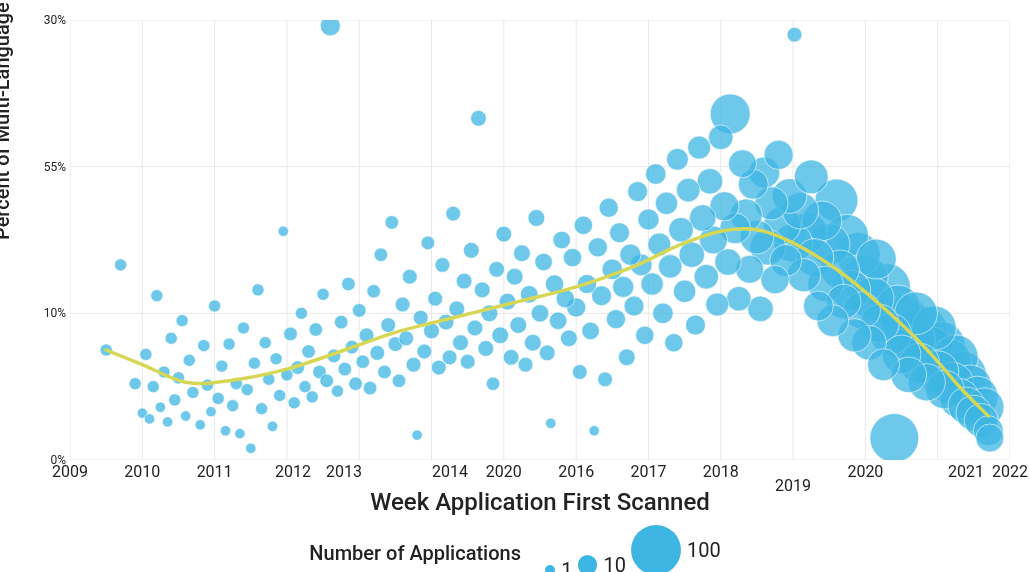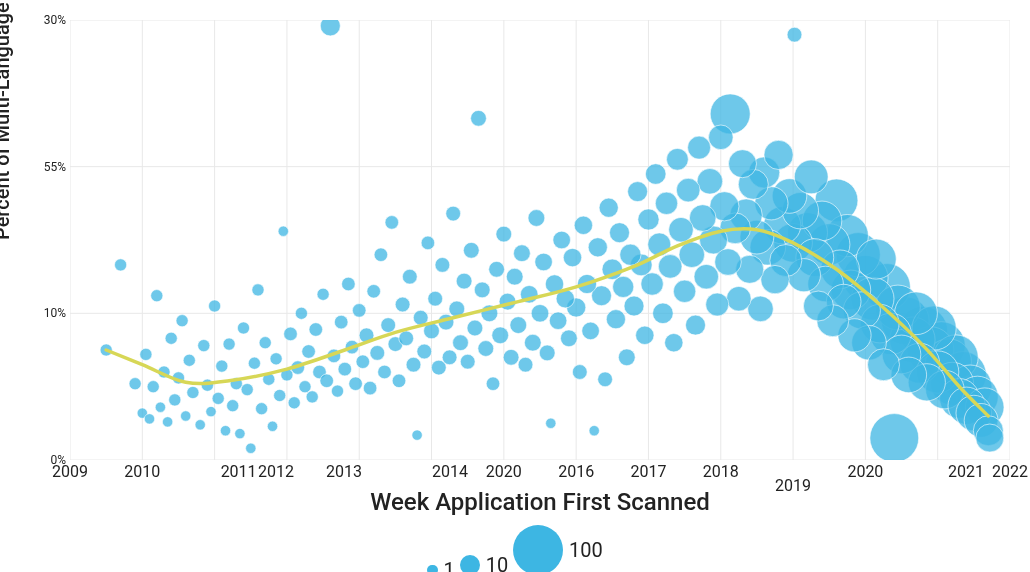--- a/index.html
+++ b/index.html
@@ -366,38 +366,39 @@
 
   <div id="y-ticks">
       <div class="tick-label-y" style="top: 460px;">0%</div>
       <div class="tick-label-y" style="top: 313.333px;">10%</div>
       <div class="tick-label-y" style="top: 166.667px;">55%</div>
       <div class="tick-label-y" style="top: 20px;">30%</div>
     </div>
   <div id="x-ticks">
       <div class="tick-label-x" style="left: 70px;">2009</div>
       <div class="tick-label-x" style="left: 142.308px;">2010</div>
-      <div class="tick-label-x" style="left: 214.615px; margin-left: 24px;">2011</div>
-      <div class="tick-label-x" style="left: 276px; text-align: right;">2012</div>
+      <div class="tick-label-x" style="left: 214.615px;">2011</div>
+      <div class="tick-label-x" style="left: 293px; text-align: right;">2012</div>
       <div class="tick-label-x" style="left: 344px;">2013</div>
       <div class="tick-label-x" style="left: 450px;">2014</div>
       <div class="tick-label-x" style="left: 503.846px;">2020</div>
       <div class="tick-label-x" style="left: 576.154px;">2016</div>
       <div class="tick-label-x" style="left: 648.462px;">2017</div>
       <div class="tick-label-x" style="left: 720.769px;">2018</div>
       <div class="tick-label-x" style="left: 793.077px; margin-top: 14px;">2019</div>
       <div class="tick-label-x" style="left: 865.385px;">2020</div>
       <div class="tick-label-x" style="left: 966px;">2021</div>
       <div class="tick-label-x" style="left: 1010px;">2022</div>
     </div>
 
   <div class="x-title">Week Application First Scanned</div>
 
   <div class="legend">
     <span class="legend-inner">
+      <span class="legend-title">Number of Applications</span>
       <span id="legend-items"><span class="legend-item">
             <span class="legend-dot" style="width: 10.4px; height: 10.4px;"></span>
             <span>1</span>
           </span>  <span class="legend-item">
             <span class="legend-dot" style="width: 19.914px; height: 19.914px;"></span>
             <span>10</span>
           </span>  <span class="legend-item">
             <span class="legend-dot" style="width: 50px; height: 50px;"></span>
             <span>100</span>
           </span>  </span>

